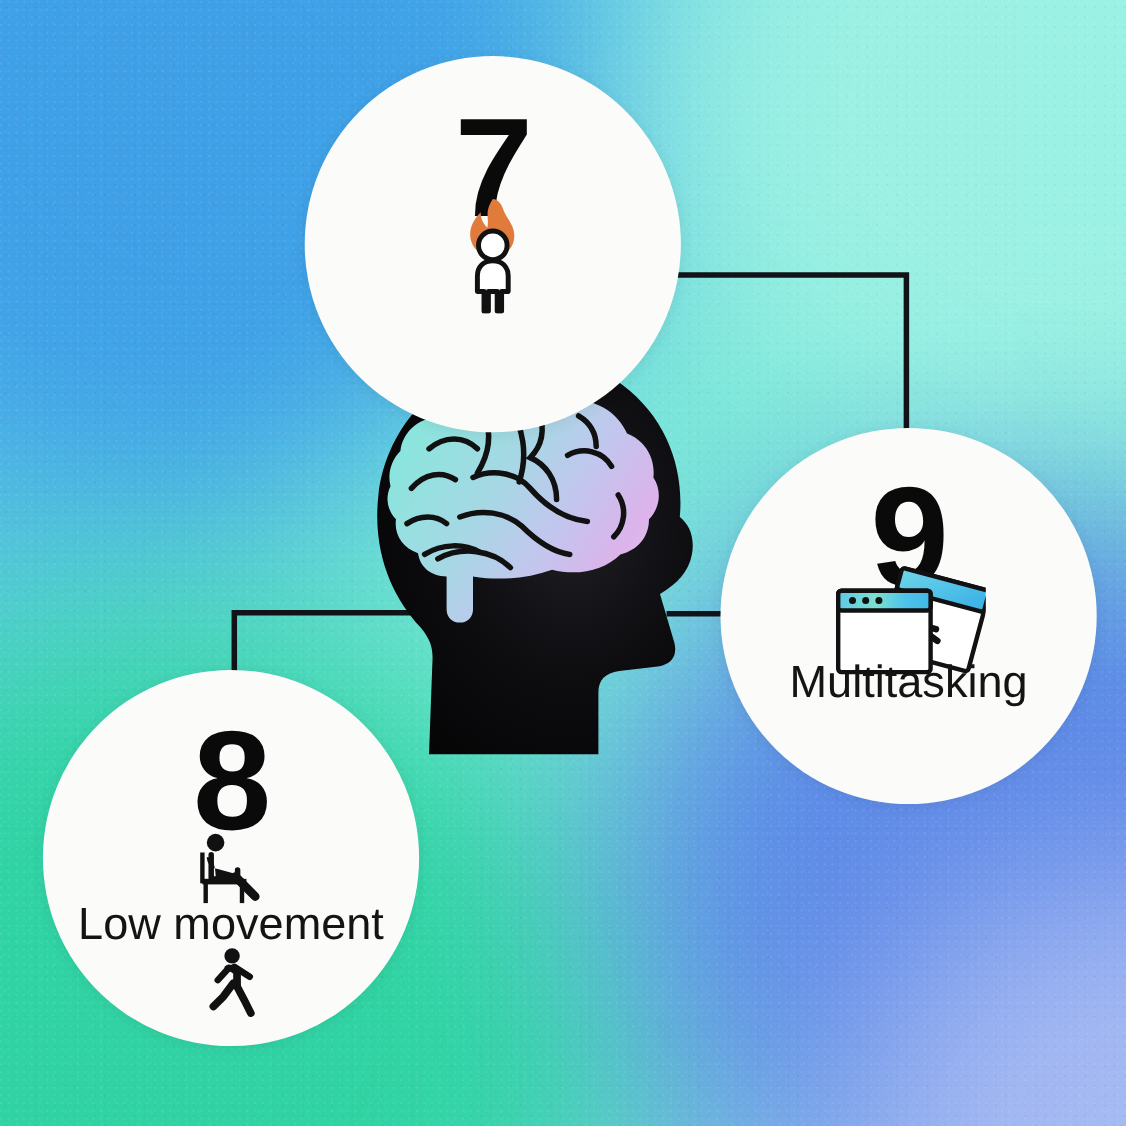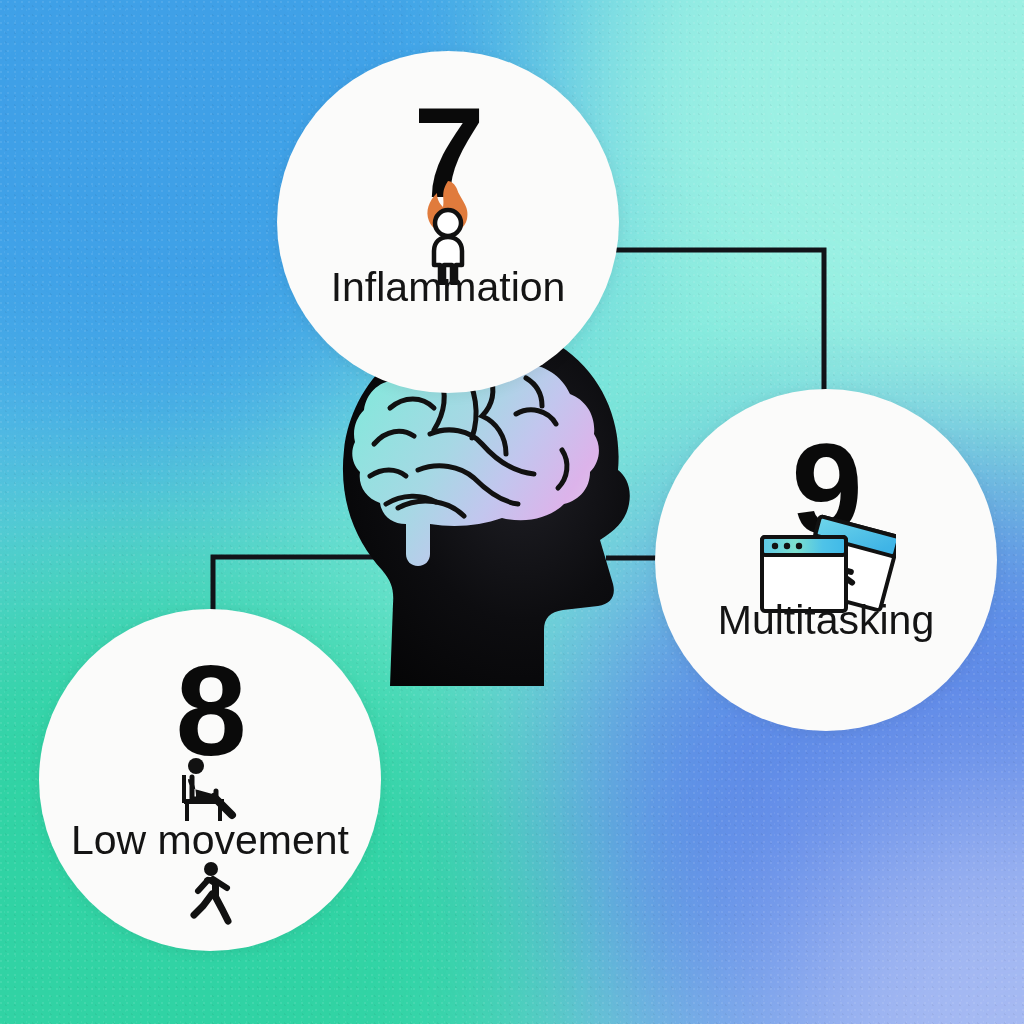--- a/index.html
+++ b/index.html
@@ -210,21 +210,20 @@
                    C 52 54, 60 49, 62 40
                    C 65 27, 55 20, 52 10
                    C 50 5, 46 2, 43 2 Z" fill="#e07b3c"></path>
 
           <circle cx="43" cy="44" r="13" fill="#ffffff" stroke="#111" stroke-width="4.5"></circle>
 
           <path d="M29 72 C 29 63, 35 58, 43 58 C 51 58, 57 63, 57 72 L 57 86 L 51 86 L 51 104 L 47 104 L 47 86 L 39 86 L 39 104 L 35 104 L 35 86 L 29 86 Z" fill="#ffffff" stroke="#111" stroke-width="4.5" stroke-linejoin="round"></path>
         </svg>
       </div>
 
-      <div class="node-label label-7">Inflammation</div>
     </div>
   </div>
 
   <div class="node node-8"></div>
   <div class="node node-8" style="background:transparent;box-shadow:none;overflow:visible;">
     <div class="node-content">
       <div class="num num-8">8</div>
 
       <div class="icon-slot icon-sitting">
         <svg width="80" height="66" viewBox="0 0 80 66">

